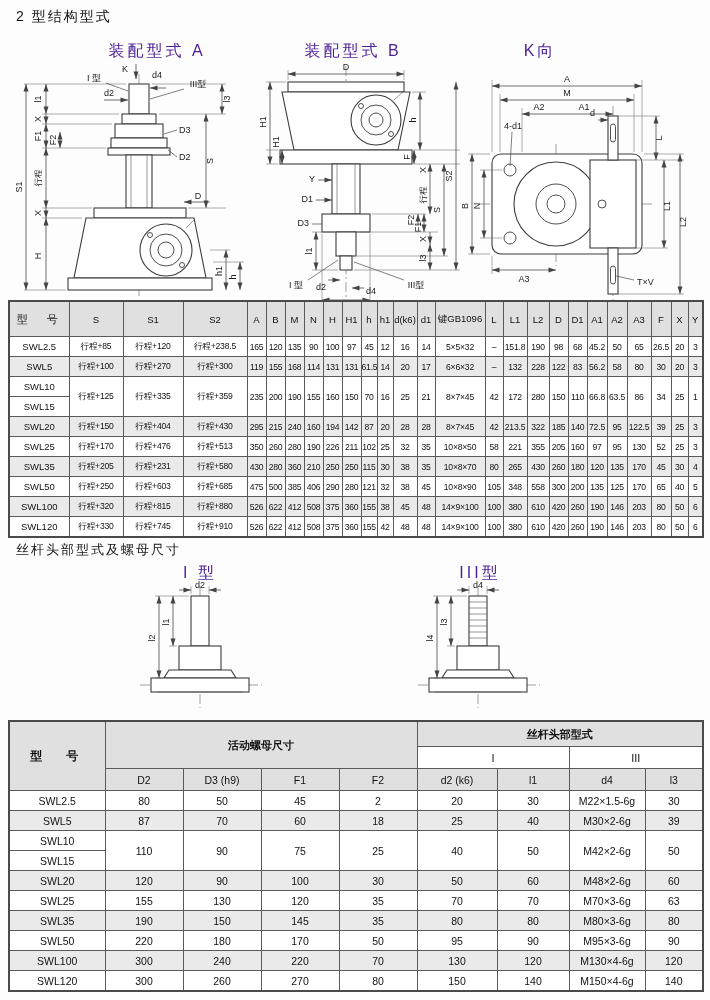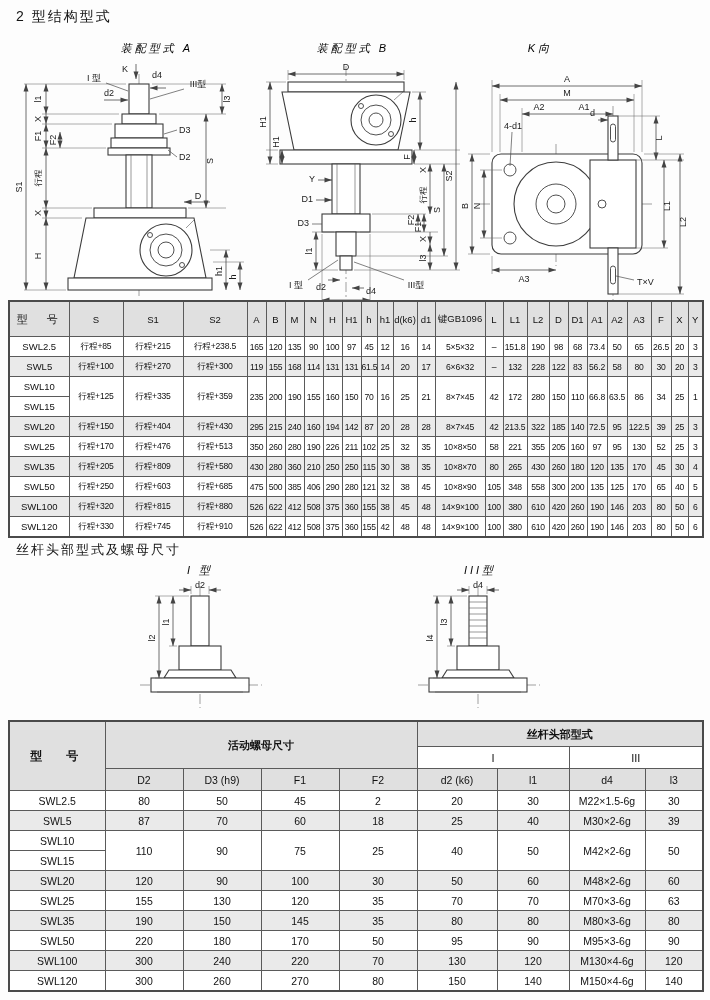--- a/index.html
+++ b/index.html
@@ -3,21 +3,21 @@
 <meta charset="utf-8">
 <style>
   html,body{margin:0;padding:0;}
   body{
     width:710px;height:1000px;position:relative;background:#fdfdfd;
     font-family:"Liberation Sans","DejaVu Sans",sans-serif;color:#111;
     overflow:hidden;
   }
   .abs{position:absolute;}
   #page-title{left:16px;top:8px;font-size:14px;letter-spacing:2px;color:#141414;}
-  .fig-caption{font-size:11px;letter-spacing:3px;color:#000000;text-align:center;font-style:italic;}
+  .fig-caption{font-size:16px;letter-spacing:3px;color:#4c1d95;text-align:center;}
   #cap-a{left:72px;top:41px;width:170px;}
   #cap-b{left:278px;top:41px;width:150px;}
   #cap-k{left:495px;top:41px;width:90px;}
   #section2-title{left:16px;top:541px;font-size:13px;letter-spacing:2px;color:#141414;}
   #cap-i{left:140px;top:563px;width:120px;}
   #cap-iii{left:420px;top:563px;width:120px;}
 
   svg{overflow:visible;}
   svg text{font-size:9px;fill:#1a1a1a;}
   svg text.zh{font-size:8.5px;}
@@ -365,39 +365,39 @@
         <th>A3</th>
         <th>F</th>
         <th>X</th>
         <th>Y</th>
       </tr>
   </thead>
   <tbody id="t1-body">
       <tr>
         <td class="model">SWL2.5</td>
         <td>行程+85</td>
-        <td>行程+215</td>
+        <td>行程+120</td>
         <td>行程+238.5</td>
         <td>165</td>
         <td>120</td>
         <td>135</td>
         <td>90</td>
         <td>100</td>
         <td>97</td>
         <td>45</td>
         <td>12</td>
         <td>16</td>
         <td>14</td>
         <td>5×5×32</td>
         <td>–</td>
         <td>151.8</td>
         <td>190</td>
         <td>98</td>
         <td>68</td>
-        <td>73.4</td>
+        <td>45.2</td>
         <td>50</td>
         <td>65</td>
         <td>26.5</td>
         <td>20</td>
         <td>3</td>
       </tr>
       <tr>
         <td class="model">SWL5</td>
         <td>行程+100</td>
         <td>行程+270</td>
@@ -508,21 +508,21 @@
         <td>97</td>
         <td>95</td>
         <td>130</td>
         <td>52</td>
         <td>25</td>
         <td>3</td>
       </tr>
       <tr>
         <td class="model">SWL35</td>
         <td>行程+205</td>
-        <td>行程+809</td>
+        <td>行程+231</td>
         <td>行程+580</td>
         <td>430</td>
         <td>280</td>
         <td>360</td>
         <td>210</td>
         <td>250</td>
         <td>250</td>
         <td>115</td>
         <td>30</td>
         <td>38</td>

